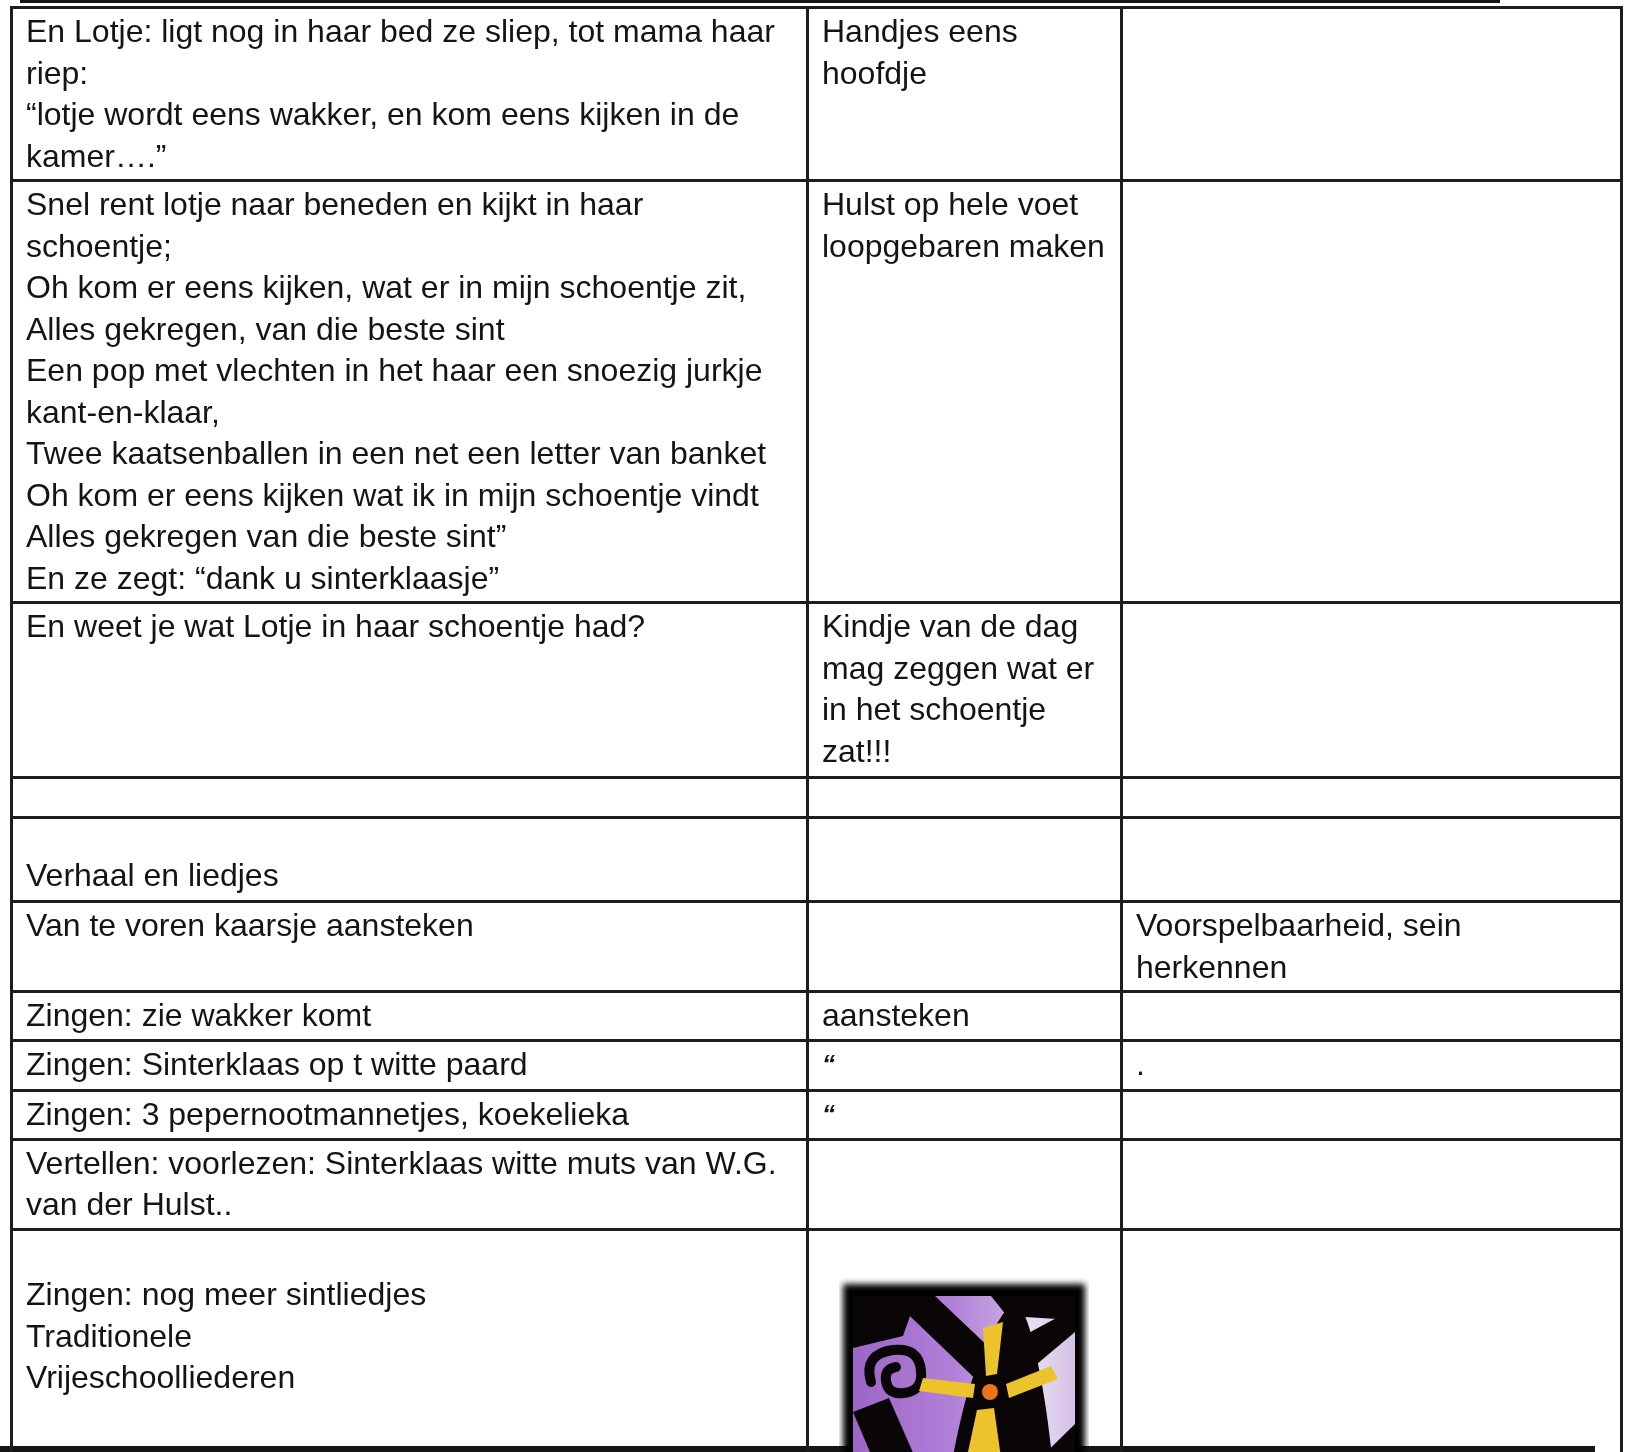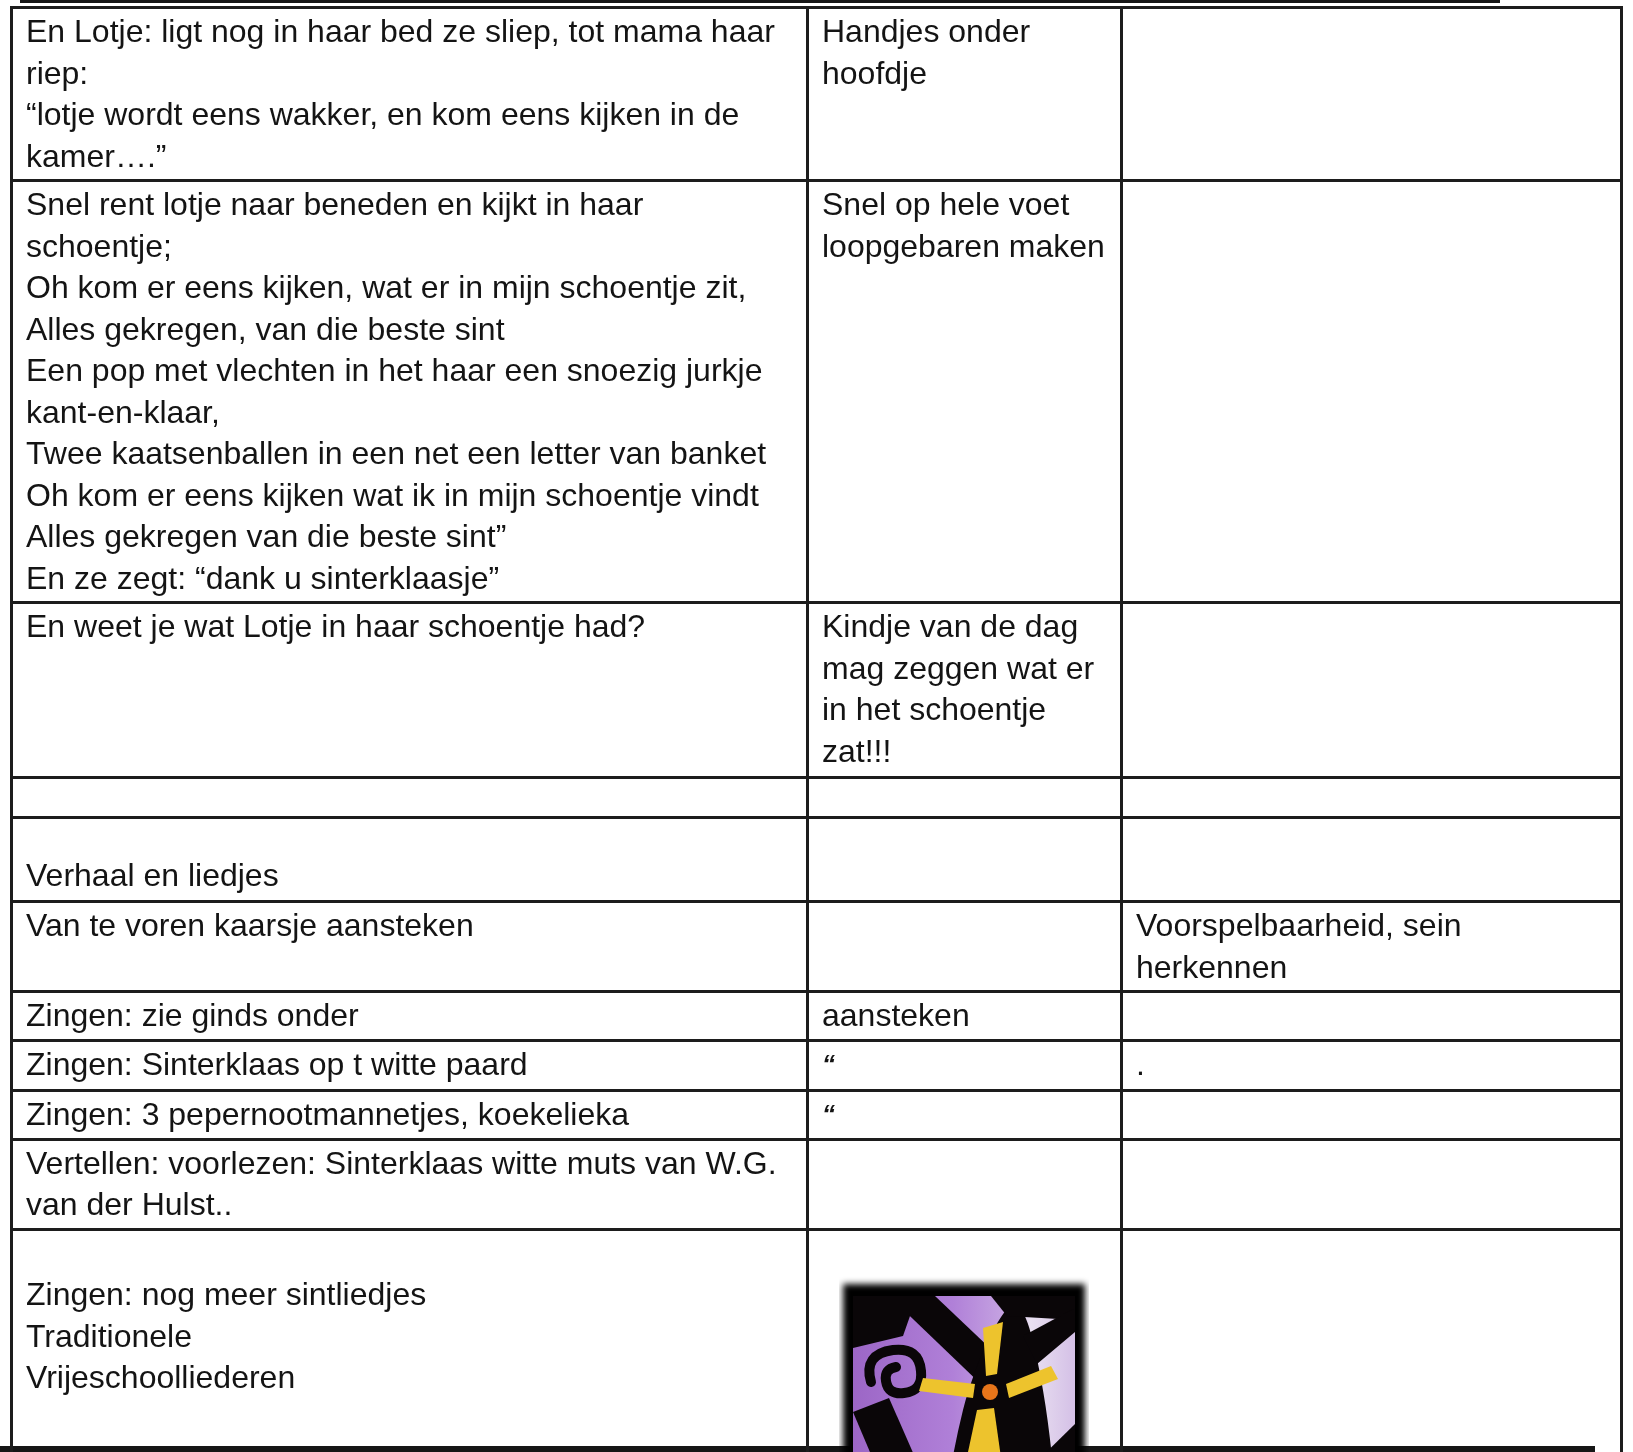--- a/index.html
+++ b/index.html
@@ -45,36 +45,36 @@
       <col style="width:314px">
       <col style="width:500px">
   </colgroup>
 
   <tbody>
       <tr style="height:164px;">
     <td>En Lotje: ligt nog in haar bed ze sliep, tot mama haar
 riep:
 “lotje wordt eens wakker, en kom eens kijken in de
 kamer….”</td>
-    <td>Handjes onder
+    <td>Handjes eens
 hoofdje</td>
     <td></td>
   </tr>
 
   <tr style="height:375px;">
     <td>Snel rent lotje naar beneden en kijkt in haar schoentje;
 Oh kom er eens kijken, wat er in mijn schoentje zit,
 Alles gekregen, van die beste sint
 Een pop met vlechten in het haar een snoezig jurkje
 kant-en-klaar,
 Twee kaatsenballen in een net een letter van banket
 Oh kom er eens kijken wat ik in mijn schoentje vindt
 Alles gekregen van die beste sint”
 En ze zegt: “dank u sinterklaasje”</td>
-    <td>Snel op hele voet
+    <td>Hulst op hele voet
 loopgebaren maken</td>
     <td></td>
   </tr>
 
   <tr style="height:175px;margin-top:40px;">
     <td>En weet je wat Lotje in haar schoentje had?</td>
     <td>Kindje van de dag
 mag zeggen wat er
 in het schoentje
 zat!!!</td>
@@ -94,21 +94,21 @@
   </tr>
 
   <tr style="height:86px;">
     <td>Van te voren kaarsje aansteken</td>
     <td></td>
     <td>Voorspelbaarheid, sein
 herkennen</td>
   </tr>
 
   <tr style="height:42px;">
-    <td>Zingen: zie ginds onder</td>
+    <td>Zingen: zie wakker komt</td>
     <td>aansteken</td>
     <td></td>
   </tr>
 
   <tr style="height:46px;">
     <td>Zingen: Sinterklaas op t witte paard</td>
     <td class="ditto">“</td>
     <td class="vbottom">.</td>
   </tr>
 

